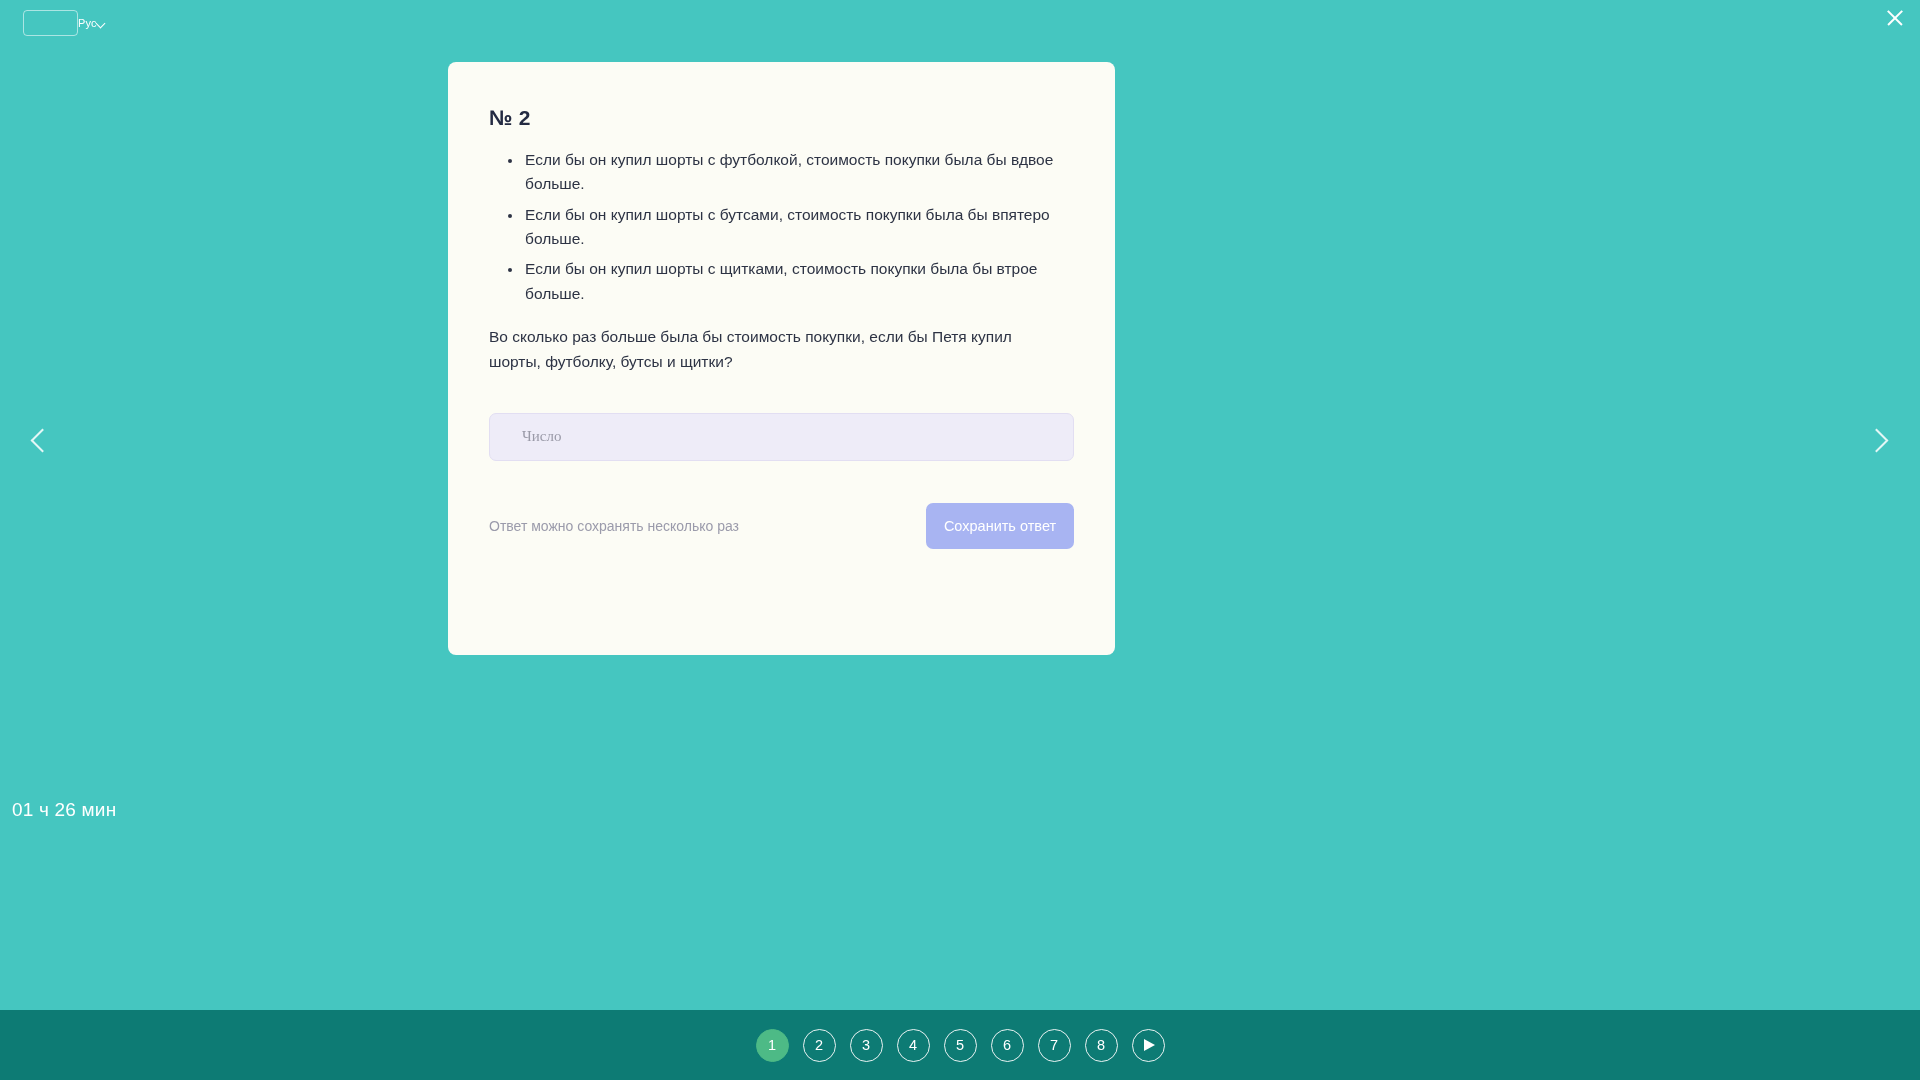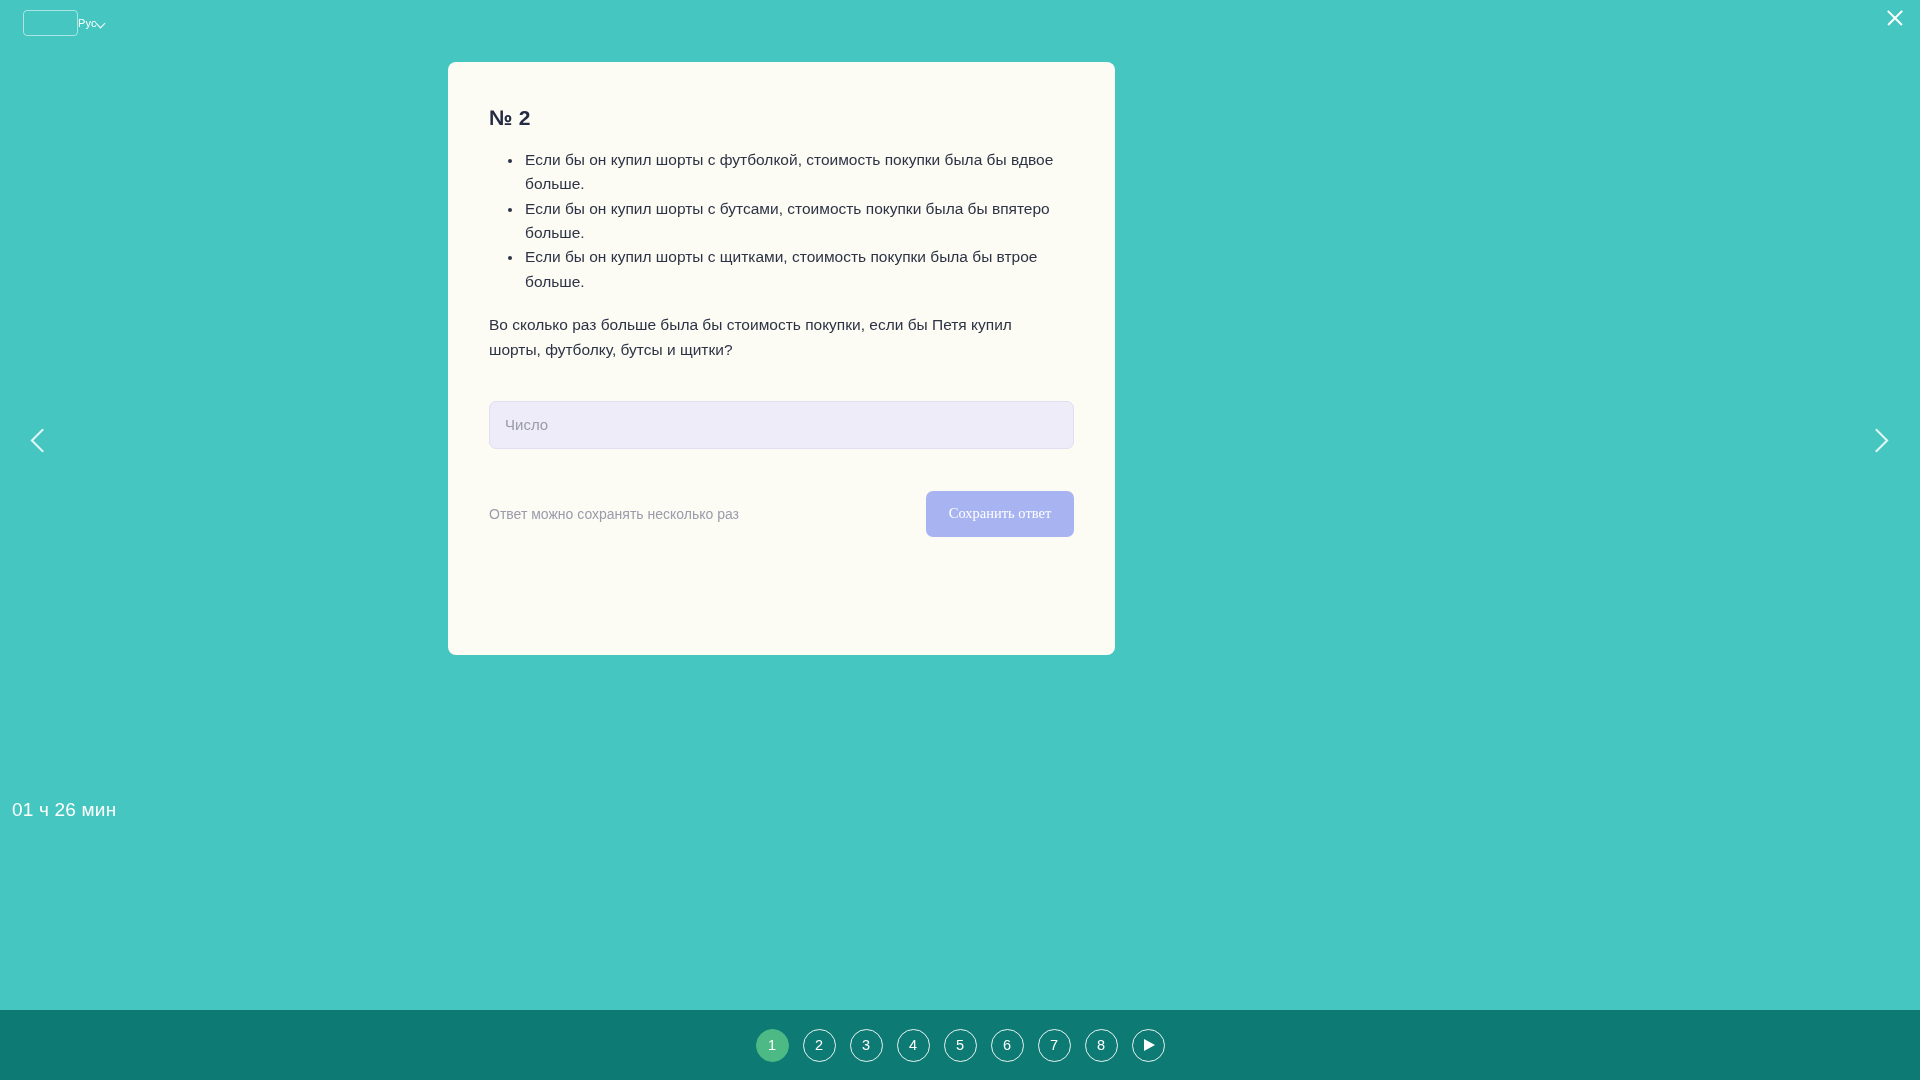--- a/index.html
+++ b/index.html
@@ -110,39 +110,40 @@
     margin-top: 18px;
     padding-left: 34px;
     list-style: disc;
   }
   .q-list li {
     font-size: 15.5px;
     color: #2d3344;
     line-height: 1.57;
     margin-bottom: 0px;
     padding-left: 2px;
+    margin-top: 6px;
   }
   .q-list li::marker { font-size: 14px; }
   .q-question {
     margin-top: 19px;
     font-size: 15.5px;
     color: #2d3344;
     line-height: 1.6;
     max-width: 545px;
   }
   .answer-input {
     display: block;
     margin-top: 38px;
     width: 585px;
     height: 48px;
     background: #eeecf8;
     border: 1px solid #e2def2;
     border-radius: 7px;
-    padding: 0 15px;
-    font-family: Liberation Sans, sans-serif;
+    padding: 0 32px;
+    font-family: Liberation Serif, serif;
     font-size: 15px;
     color: #2d3344;
     outline: none;
   }
   .answer-input::placeholder { color: #9a9aa8; }
 
   .card-footer {
     margin-top: 42px;
     display: flex;
     align-items: center;
@@ -153,21 +154,21 @@
   .save-hint {
     font-size: 14px;
     color: #9b9bab;
   }
   .save-btn {
     width: 148px; height: 46px;
     background: #a8b4f2;
     border: none;
     border-radius: 7px;
     color: #ffffff;
-    font-family: Liberation Serif, serif;
+    font-family: Liberation Sans, sans-serif;
     font-size: 14.5px;
     cursor: pointer;
   }
 
   
   .timer {
     position: absolute;
     left: 12px; top: 799px;
     color: #ffffff;
     font-size: 19px;

